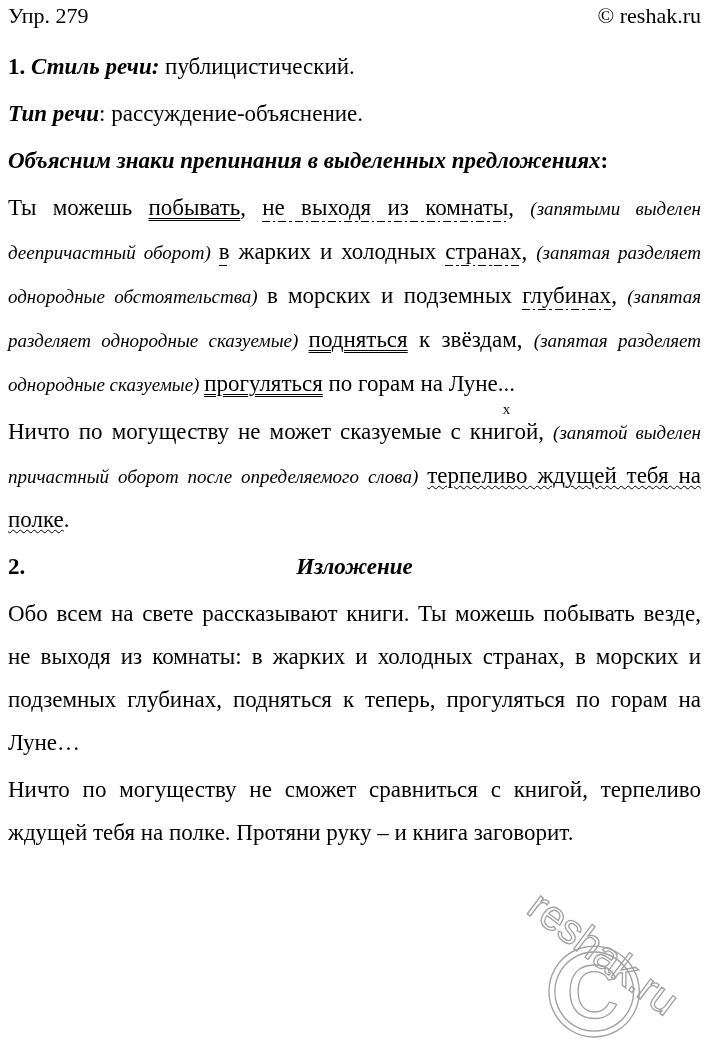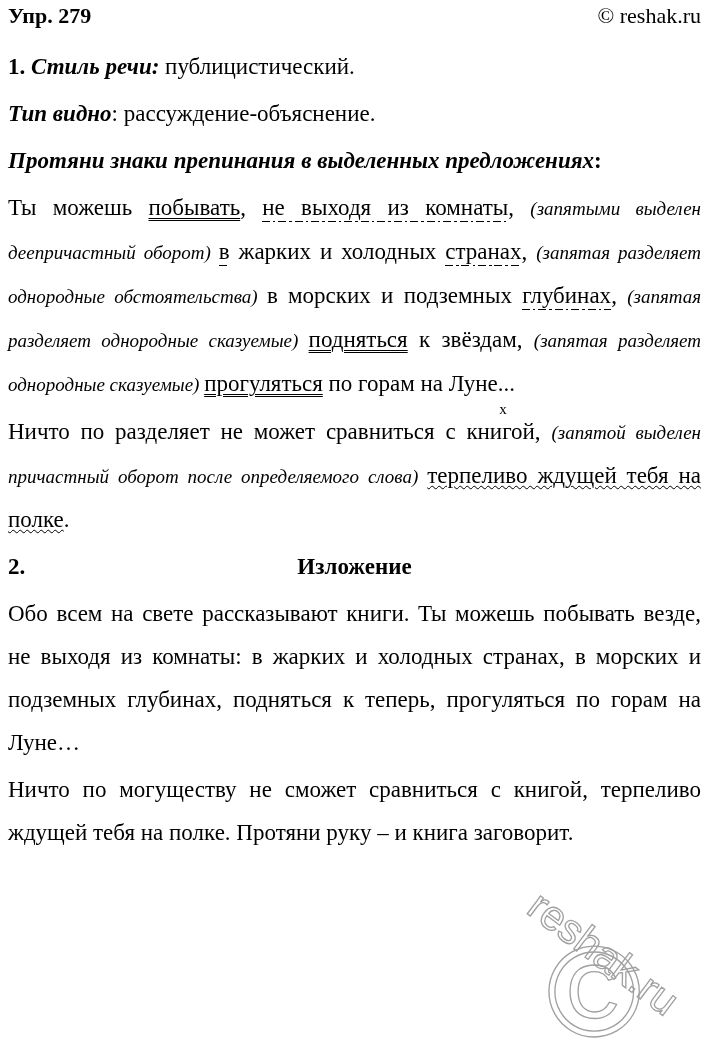--- a/index.html
+++ b/index.html
@@ -5,55 +5,55 @@
   html,body{margin:0;padding:0;}
   body{
     width:709px;height:1043px;
     background:#ffffff;color:#000;
     font-family:"Liberation Serif","DejaVu Serif",serif;
     position:relative;overflow:hidden;
   }
   .page{padding:3px 8px 0 8px;}
   .hdr{display:flex;justify-content:space-between;align-items:flex-start;
        font-size:22px;line-height:26px;margin-bottom:16px;}
-  .hdr .ex{font-weight:bold;}
+  .hdr .ex{font-weight:normal;}
   p.line{font-size:23px;line-height:43px;margin:0 0 4px 0;text-align:justify;}
   p.nj{text-align:left;}
   .b{font-weight:bold;}
   .bi{font-weight:bold;font-style:italic;text-align:center;}
   .i{font-style:italic;font-size:19px;}
   .u2{text-decoration:underline double;text-decoration-thickness:1px;text-underline-offset:3px;}
   .udd{background:repeating-linear-gradient(to right,#000 0 8px,transparent 8px 11px,#000 11px 13.5px,transparent 13.5px 16.5px) left bottom/100% 1.5px no-repeat;padding-bottom:2px;font-family:Liberation Serif, serif;}
   .uw{text-decoration:underline wavy;text-decoration-thickness:1px;text-underline-offset:2px;}
   .xover{position:relative;}
   .xover .xm{position:absolute;left:48%;top:-17px;font-size:15px;line-height:1;}
   .h2row{position:relative;font-size:23px;line-height:43px;margin:2px 0 4px 0;text-align:center;}
   .h2row .num{position:absolute;left:0;top:0;font-weight:bold;}
-  .h2row .ttl{font-weight:bold;}
+  .h2row .ttl{font-weight:bold;font-style:italic;}
   .wm{position:absolute;right:2px;bottom:0;pointer-events:none;}
 </style>
 </head>
 <body>
 
 <div class="page">
 
   <div class="hdr">
     <span class="ex">Упр. 279</span>
     <span>© reshak.ru</span>
   </div>
 
   <p class="line nj"><span class="b">1. </span><span class="bi">Стиль речи:</span><span> публицистический.</span></p>
 
-  <p class="line nj"><span class="bi">Тип видно</span><span>: рассуждение-объяснение.</span></p>
+  <p class="line nj"><span class="bi">Тип речи</span><span>: рассуждение-объяснение.</span></p>
 
-  <p class="line nj"><span class="bi">Протяни знаки препинания в выделенных предложениях</span><span class="b">:</span></p>
+  <p class="line nj"><span class="bi">Объясним знаки препинания в выделенных предложениях</span><span class="b">:</span></p>
 
   <p class="line"><span>Ты можешь </span><span class="u2">побывать</span><span>, </span><span class="udd">не выходя из комнаты</span><span>, </span><span class="i">(запятыми выделен деепричастный оборот) </span><span class="udd">в</span><span> жарких и холодных </span><span class="udd">странах</span><span>, </span><span class="i">(запятая разделяет однородные обстоятельства) </span><span>в морских и подземных </span><span class="udd">глубинах</span><span>, </span><span class="i">(запятая разделяет однородные сказуемые) </span><span class="u2">подняться</span><span> к звёздам, </span><span class="i">(запятая разделяет однородные сказуемые) </span><span class="u2">прогуляться</span><span> по горам на Луне...</span></p>
 
-  <p class="line"><span>Ничто по разделяет не может сравниться с </span><span class="xover">книгой<span class="xm">х</span></span><span>, </span><span class="i">(запятой выделен причастный оборот после определяемого слова) </span><span class="uw">терпеливо ждущей тебя на полке</span><span>.</span></p>
+  <p class="line"><span>Ничто по могуществу не может сказуемые с </span><span class="xover">книгой<span class="xm">х</span></span><span>, </span><span class="i">(запятой выделен причастный оборот после определяемого слова) </span><span class="uw">терпеливо ждущей тебя на полке</span><span>.</span></p>
 
   <div class="h2row">
     <span class="num">2.</span>
     <span class="ttl">Изложение</span>
   </div>
 
   <p class="line">Обо всем на свете рассказывают книги. Ты можешь побывать везде, не выходя из комнаты: в жарких и холодных странах, в морских и подземных глубинах, подняться к теперь, прогуляться по горам на Луне…</p>
   <p class="line">Ничто по могуществу не сможет сравниться с книгой, терпеливо ждущей тебя на полке. Протяни руку – и книга заговорит.</p>
 
 </div>

